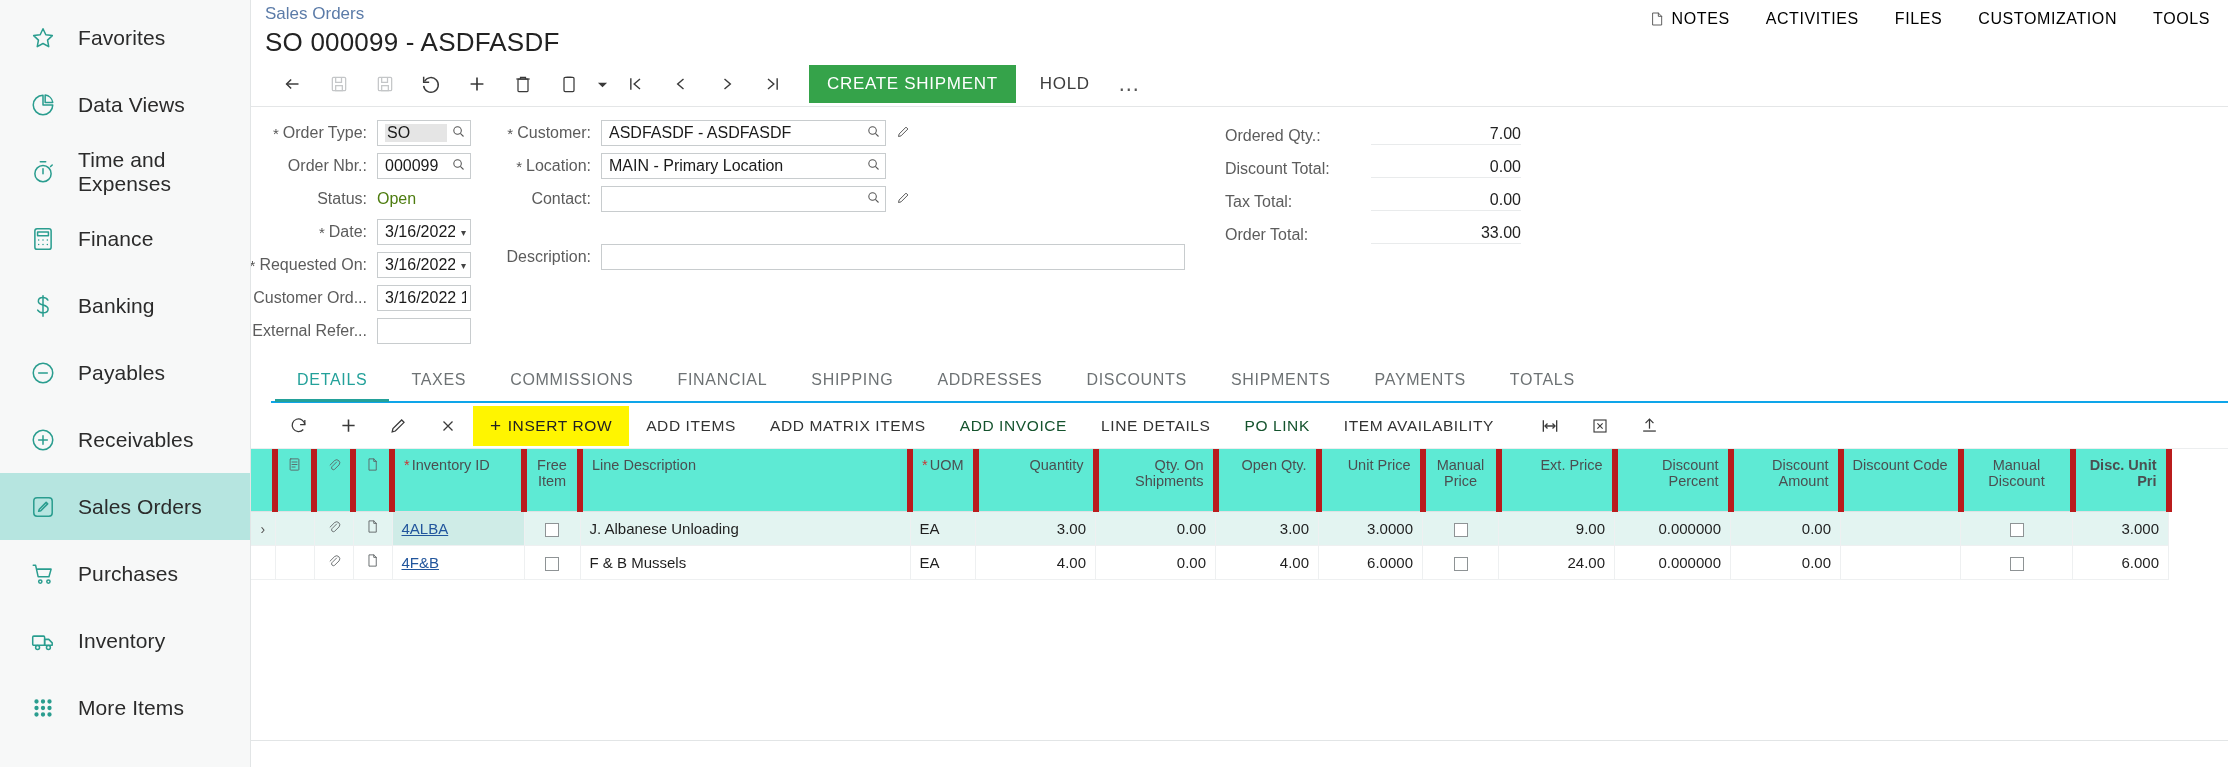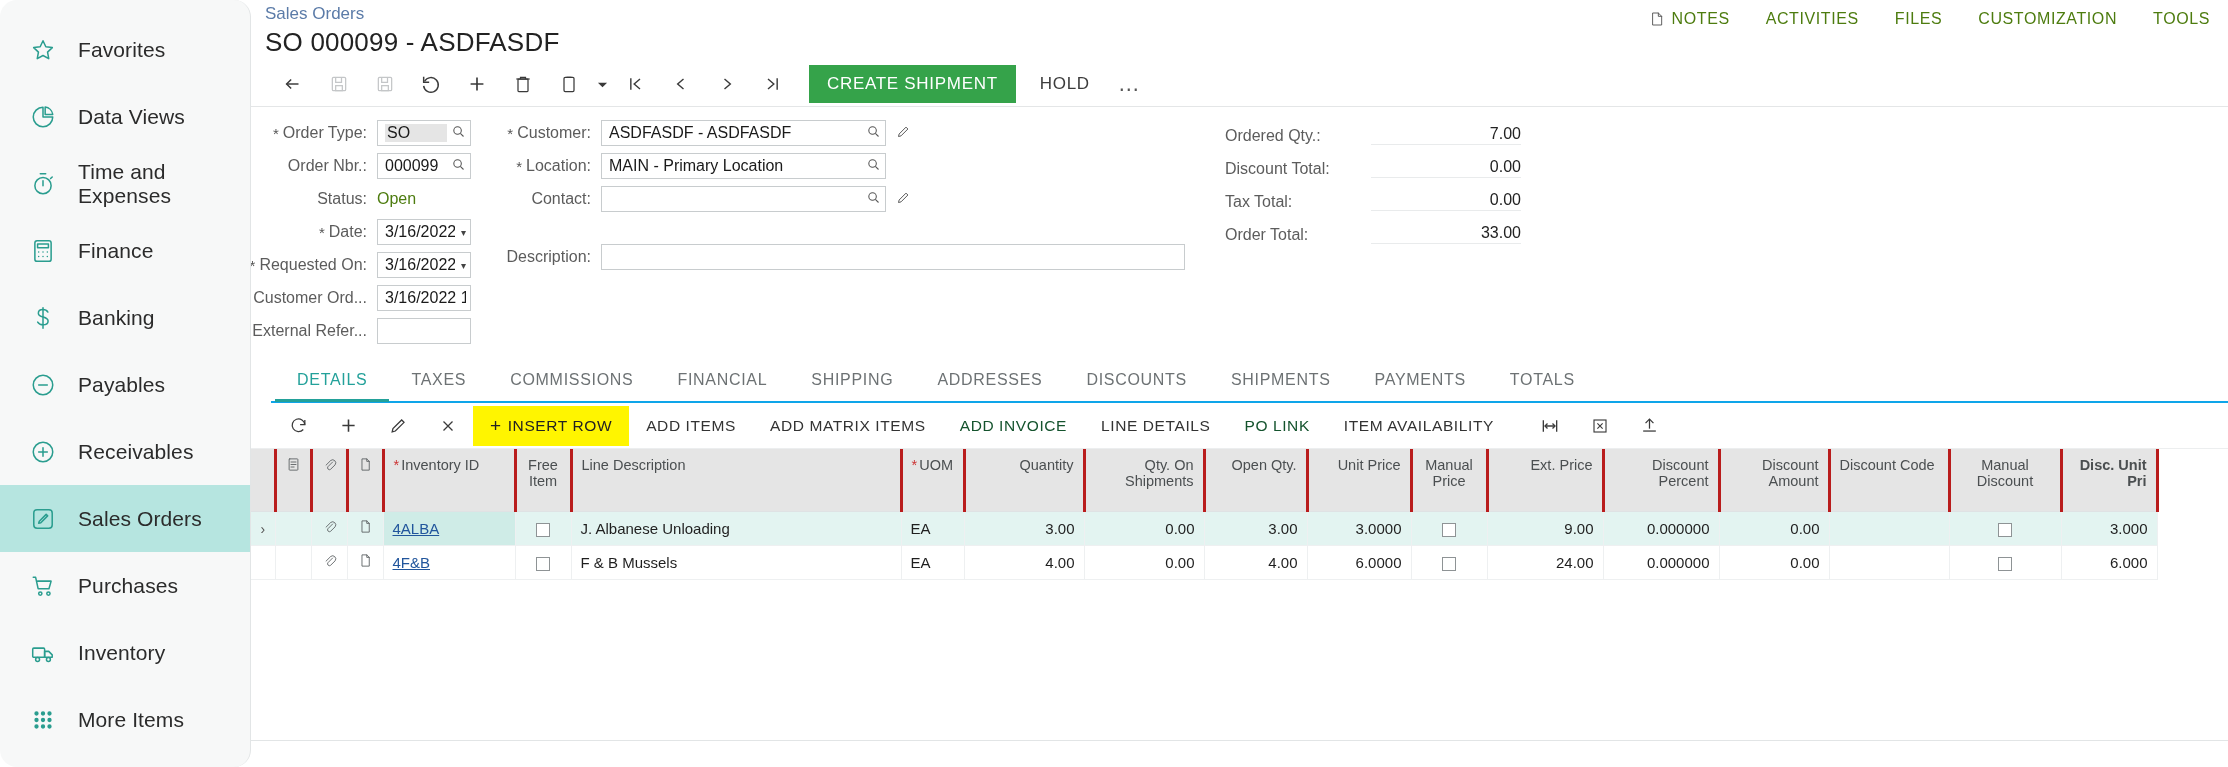--- a/index.html
+++ b/index.html
@@ -10,22 +10,21 @@
     overflow: hidden;
     color: #333;
   }
   .app { display: flex; width: 2228px; height: 767px; }
 
   
   .sidebar {
     width: 251px; min-width: 251px; height: 767px;
     background: #f7f8f8;
     border-right: 1px solid #e2e5e6;
-    padding-top: 16px;
-    border-radius: 17px;
+    padding-top: 4px;
   }
   .nav-item {
     display: flex; align-items: center;
     height: 67px; padding-left: 26px;
     cursor: pointer;
   }
   .nav-item.active { background: #b6e5e0; }
   .nav-ico {
     width: 34px; height: 34px; min-width: 34px;
     display: flex; align-items: center; justify-content: center;
@@ -38,21 +37,21 @@
   .main { flex: 1; height: 767px; position: relative; background:#fff; overflow:hidden; }
 
   .topbar {
     height: 48px; display: flex; align-items: flex-start;
     justify-content: space-between; padding: 4px 10px 0 14px;
   }
   .crumbs { font-size: 17px; color: #5b7ba8; line-height: 20px; }
   .page-title { font-size: 26px; color: #222; margin-top: 3px; letter-spacing:.2px; }
   .topmenu { display: flex; align-items: center; gap: 36px; padding-top: 6px; padding-right: 8px; }
   .topmenu-item {
-    font-size: 16px; color: #4d7c0f; letter-spacing: .6px;
+    font-size: 16px; color: #000000; letter-spacing: .6px;
     display: flex; align-items: center; gap: 7px; cursor: pointer; white-space: nowrap;
   }
 
   
   .toolbar {
     height: 44px; display: flex; align-items: center;
     padding-left: 20px; gap: 2px; margin-top: 14px;
   }
   .tb-btn {
     width: 44px; height: 38px; display:flex; align-items:center; justify-content:center;
@@ -140,21 +139,21 @@
     height: 40px; display:flex; align-items:center; cursor:pointer; white-space: nowrap;
   }
   .gb-text.disabled { color: #14532d; cursor: default; }
   .gb-text.highlight { background: #fff500; color:#222; }
   .plusmark { font-size: 19px; margin-right: 6px; line-height: 1; }
 
   
   .gridscroll { overflow: hidden; }
   table.grid { border-collapse: collapse; table-layout: fixed; }
   table.grid th {
-    background: #e5e5e5; border-right: 3px solid #b91c1c; border-bottom: 1px solid #dfe2e4;
+    background: #5eead4; border-right: 6px solid #b91c1c; border-bottom: 1px solid #dfe2e4;
     font-size: 14.5px; font-weight: normal; color: #4b4f51;
     vertical-align: top; padding: 8px 9px 14px 9px; height: 62px;
   }
   table.grid th.r { text-align: right; }
   table.grid th.l { text-align: left; }
   table.grid th.c { text-align: center; }
   table.grid th .star { color:#cc3333; margin-right:2px; }
   table.grid td {
     border-right: 1px solid #eef0f1; border-bottom: 1px solid #eef0f1;
     font-size: 15px; color:#1f1f1f; height: 34px; padding: 0 9px;

